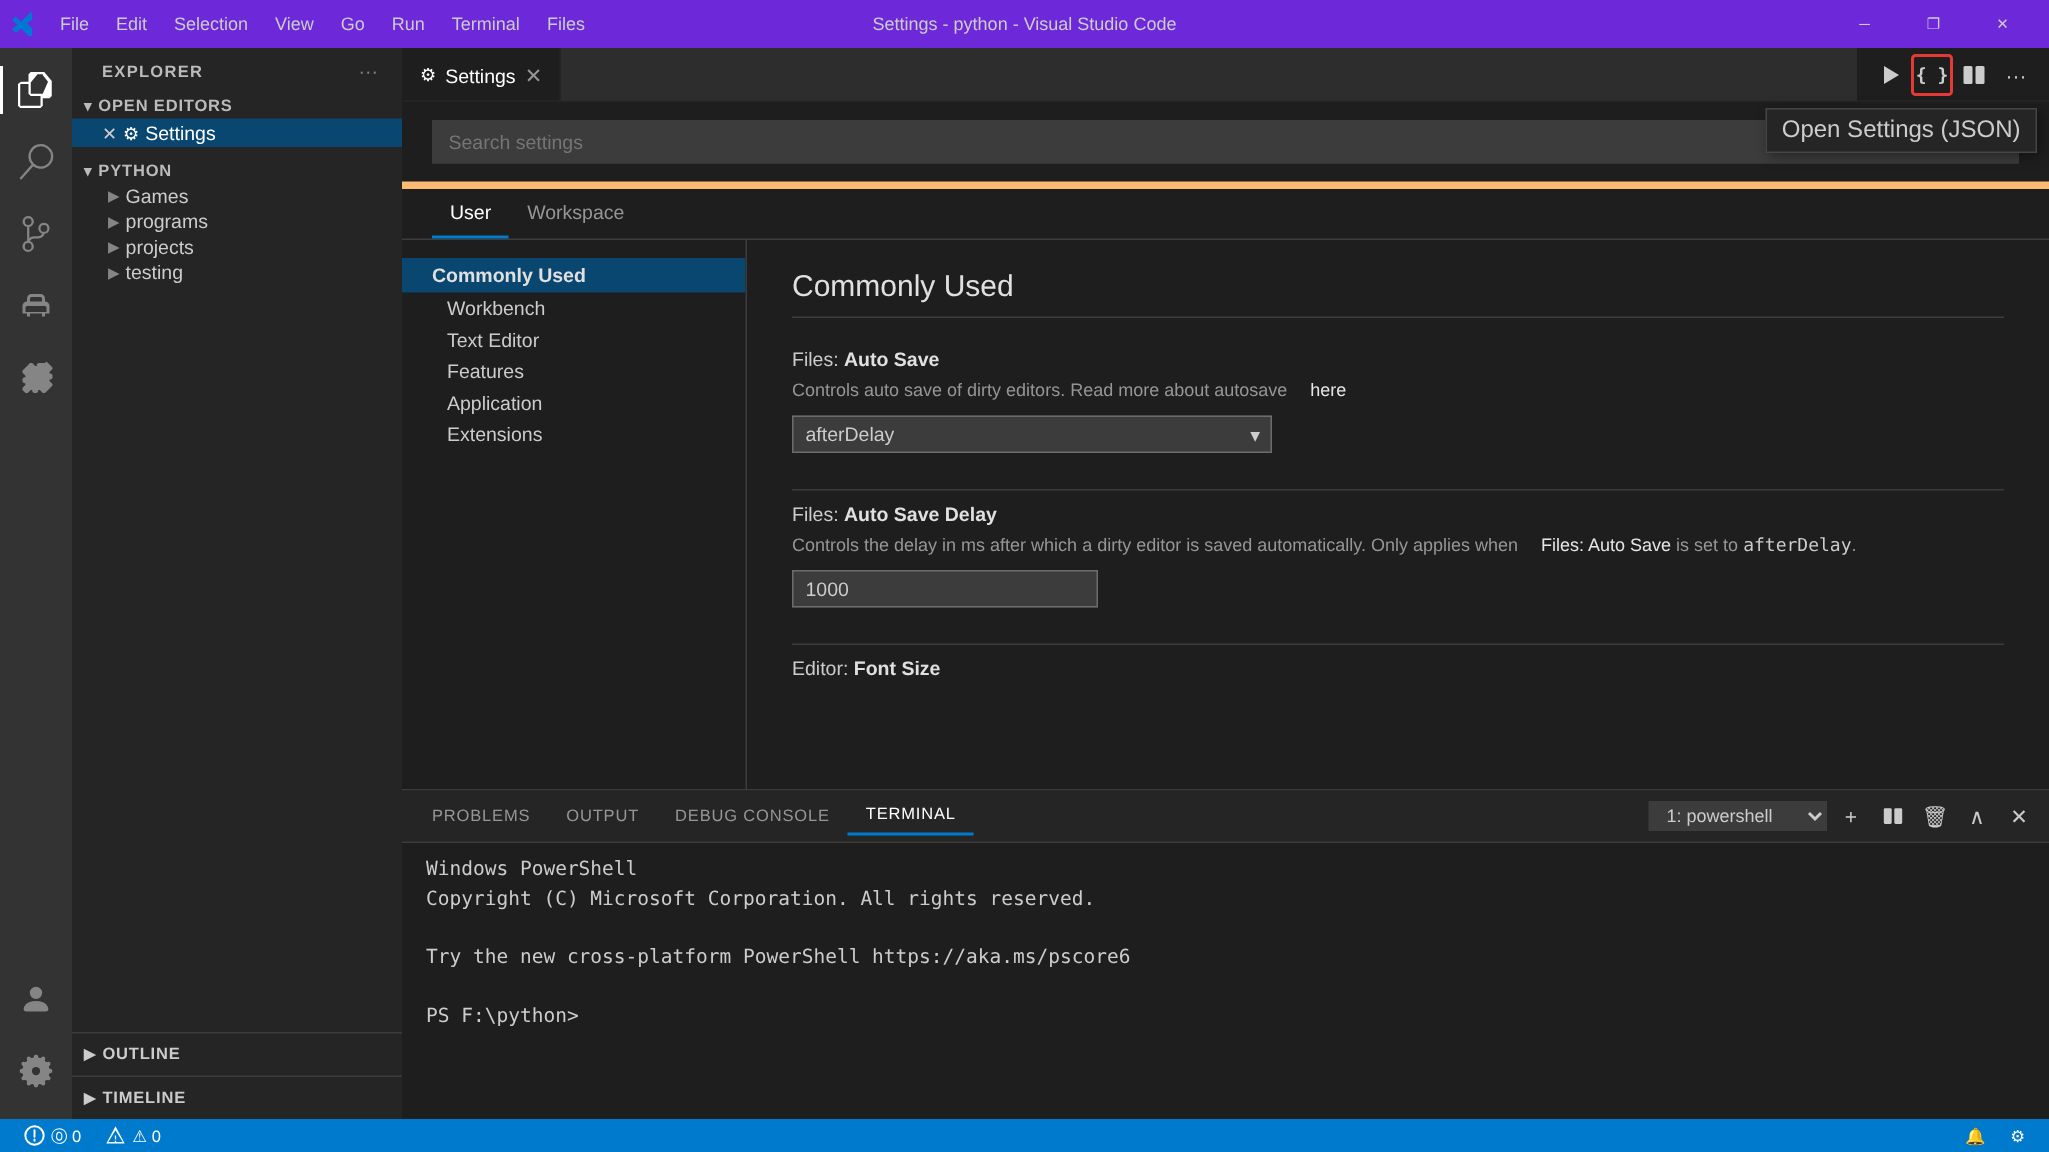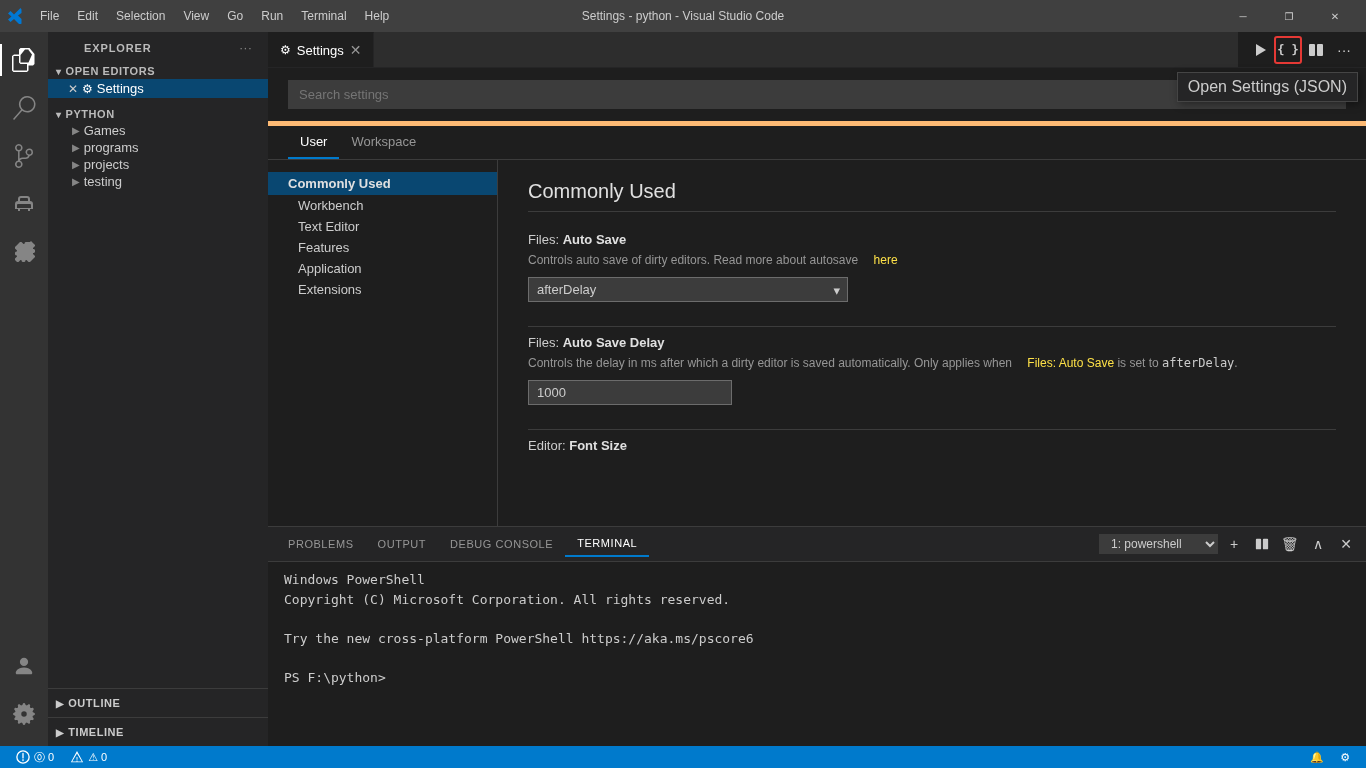--- a/index.html
+++ b/index.html
@@ -11,21 +11,21 @@
       width: 1366px;
       height: 768px;
       overflow: hidden;
       display: flex;
       flex-direction: column;
     }
 
     
     .title-bar {
       height: 30px;
-      background: #404040;
+      background: #6d28d9;
       display: flex;
       align-items: center;
       justify-content: space-between;
       padding: 16px 8px;
       flex-shrink: 0;
     }
     .title-bar-left {
       display: flex;
       align-items: center;
       gap: 8px;
@@ -121,21 +121,21 @@
       background: #252526;
       display: flex;
       flex-direction: column;
       flex-shrink: 0;
       overflow: hidden;
     }
     .sidebar-header {
       display: flex;
       align-items: center;
       justify-content: space-between;
-      padding: 8px 16px 4px 36px;
+      padding: 8px 16px 4px 20px;
     }
     .sidebar-title {
       font-size: 11px;
       font-weight: 700;
       color: #bbbbbb;
       letter-spacing: 0.08em;
       text-transform: uppercase;
     }
     .sidebar-actions {
       display: flex;
@@ -357,21 +357,21 @@
     .setting-label strong {
       color: #e0e0e0;
     }
     .setting-description {
       font-size: 12px;
       color: #969696;
       margin-bottom: 8px;
       line-height: 1.5;
     }
     .setting-description a {
-      color: #fde047;
+      color: #e5e5e5;
       text-decoration: none;
       padding-left: 12px;
     }
     .setting-select {
       background: #3c3c3c;
       border: 1px solid #6c6c6c;
       color: #cccccc;
       padding: 4px 24px 4px 8px;
       font-size: 13px;
       width: 320px;
@@ -516,21 +516,21 @@
       </svg>
     </div>
     <div class="menu-bar">
       <div class="menu-item">File</div>
       <div class="menu-item">Edit</div>
       <div class="menu-item">Selection</div>
       <div class="menu-item">View</div>
       <div class="menu-item">Go</div>
       <div class="menu-item">Run</div>
       <div class="menu-item">Terminal</div>
-      <div class="menu-item">Help</div>
+      <div class="menu-item">Files</div>
     </div>
   </div>
   <div class="title-center">Settings - python - Visual Studio Code</div>
   <div class="window-controls">
     <div class="window-btn">─</div>
     <div class="window-btn">❐</div>
     <div class="window-btn close">✕</div>
   </div>
 </div>
 

